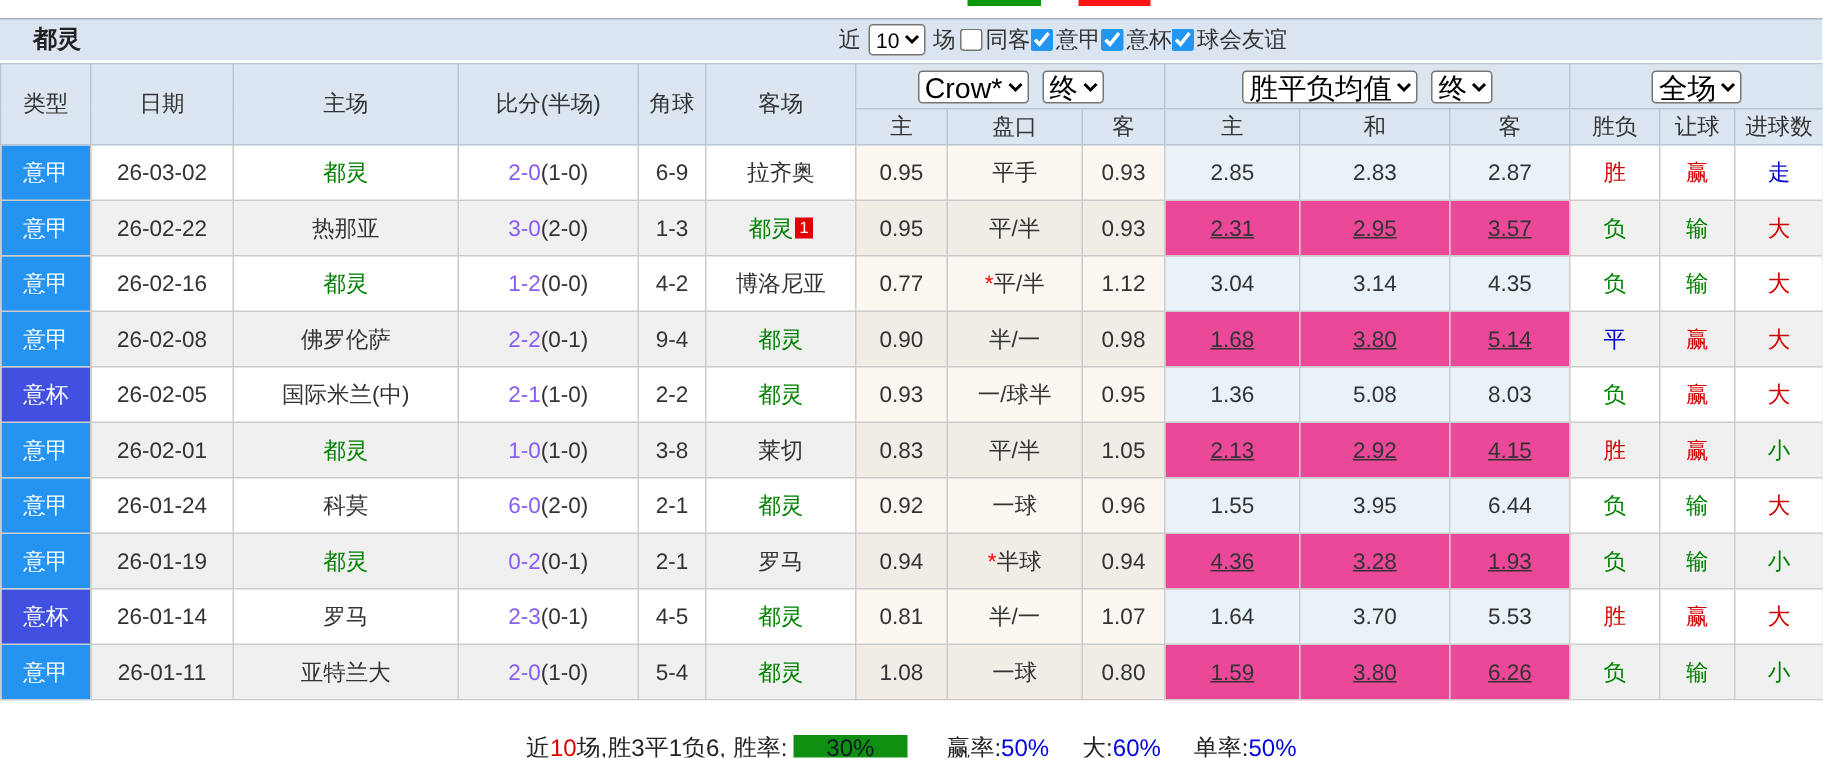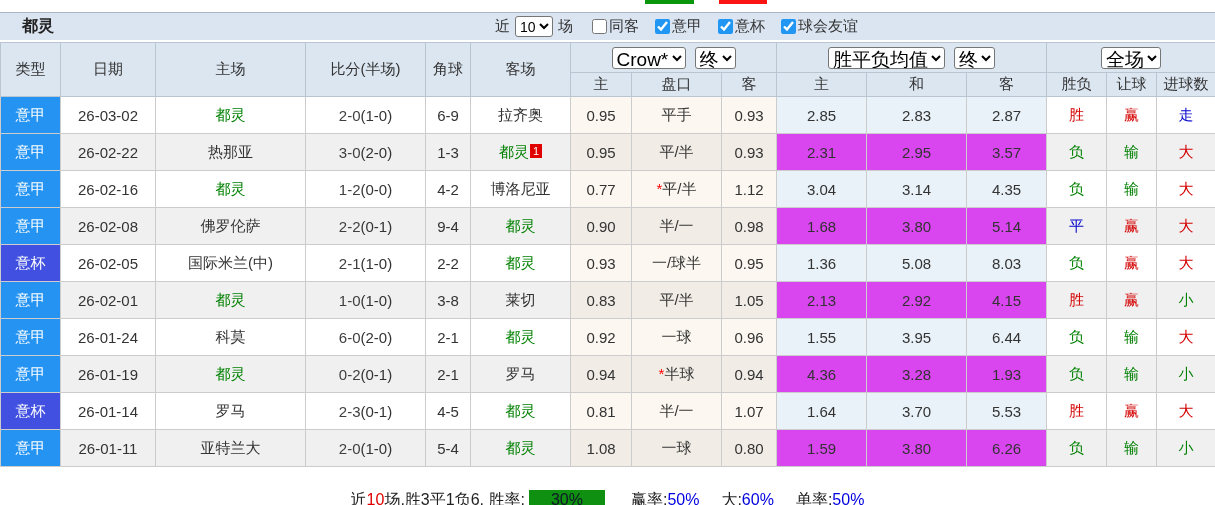--- a/index.html
+++ b/index.html
@@ -12,21 +12,21 @@
   .bar { position:absolute; top:0; height:4px; }
   .bar.green { left:645px; width:49px; }
   .bar.red   { left:719px; width:48px; }
 
   
   .topbar { height:28px; background:#dbe5f1; border-top:1px solid #aab6c4;
     display:flex; align-items:center; font-size:15px; color:#333; }
   .team-title { font-weight:bold; font-size:16px; color:#222; padding-left:22px; }
   .filters { margin-left:auto; margin-right:357px; display:flex; align-items:center; gap:3px; white-space:nowrap; }
   .filters select { font-size:14px; height:21px; margin:0 2px; border:1px solid #767676; border-radius:3px; background:#fff; }
-  .filters label { display:flex; align-items:center; margin-left:16px; cursor:pointer; }
+  .filters label { display:flex; align-items:center; margin-left:0; cursor:pointer; }
   .filters input[type=checkbox]{ width:15px; height:15px; accent-color:#2196f3; margin-right:2px; }
 
   .gap { height:2px; background:#fff; }
 
   
   table { width:1215px; table-layout:fixed; border-collapse:collapse; font-size:15px; color:#333; }
   col.c0{width:60px} col.c1{width:95px} col.c2{width:150px} col.c3{width:120px}
   col.c4{width:45px} col.c5{width:100px} col.c6{width:61px} col.c7{width:90px}
   col.c8{width:55px} col.c9{width:90px} col.c10{width:100px} col.c11{width:80px}
   col.c12{width:60px} col.c13{width:50px} col.c14{width:59px}
@@ -36,28 +36,28 @@
   thead tr.h2 td { height:24px; }
   thead .grp { border-bottom:none; }
   thead .grp .grpwrap { display:flex; justify-content:center; align-items:center; gap:9px; }
   thead select { font-size:19px; height:22px; border:1px solid #767676; border-radius:3px; background:#fff; }
 
   tbody td { height:37px; border:1px solid #ccc; text-align:center; background:#fff; }
   tbody tr.even td { background:#f0f0f0; }
   tbody td.col-crow { background:#fcf8f1; }
   tbody tr.even td.col-crow { background:#f1ede6; }
   tbody td.col-avg { background:#e9f2f8; }
-  tbody tr.even td.col-avg { background:#d946ef; }
+  tbody tr.even td.col-avg { background:#ec4899;text-decoration:underline; }
 
   td.type { color:#fff; }
   td.type.league { background:#2493f2 !important; }
   td.type.cup    { background:#4150e0 !important; }
 
   .self-team { color:#008000; }
-  .score-main { color:#404040; }
+  .score-main { color:#8b5cf6; }
   .score-half { color:#333; }
   .star { color:#ff0000; }
   .badge { display:inline-block; background:#e10000; color:#fff; font-size:11px;
     line-height:14px; padding:0 3px; margin-left:1px; vertical-align:2px; }
 
   .c-red { color:#d40000; }
   .c-green { color:#008000; }
   .c-blue { color:#0000cc; }
 
   

